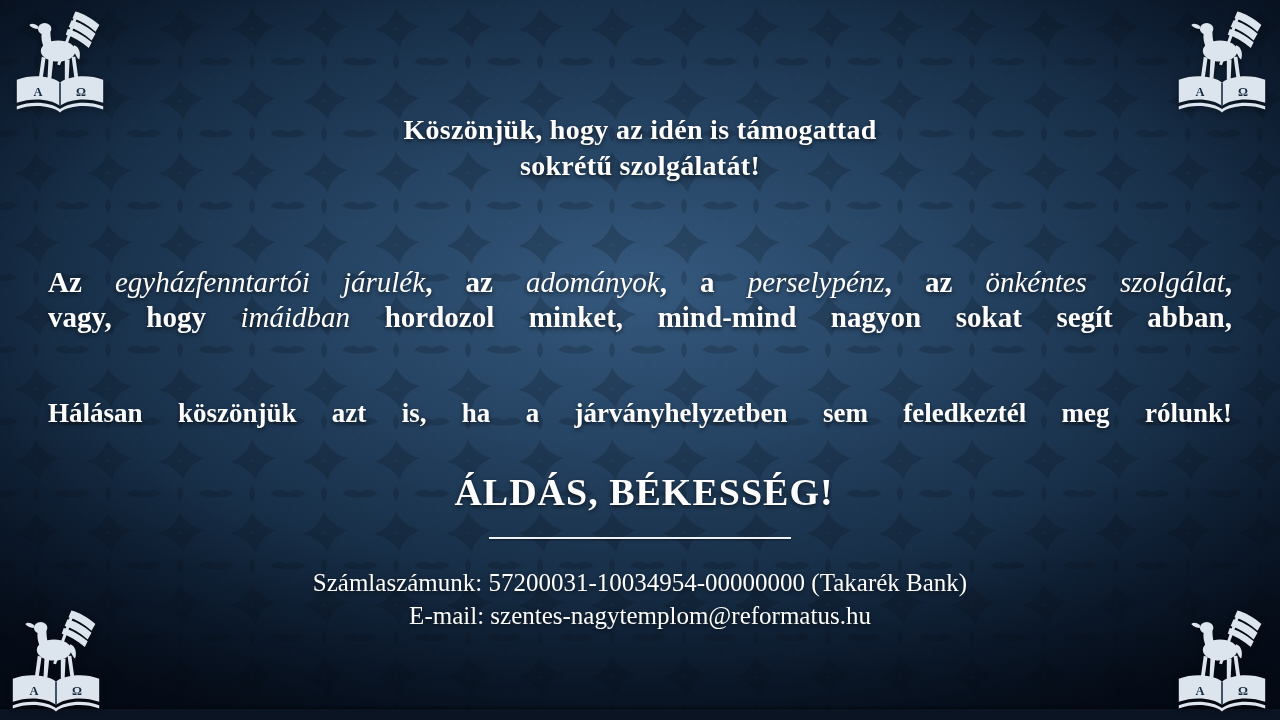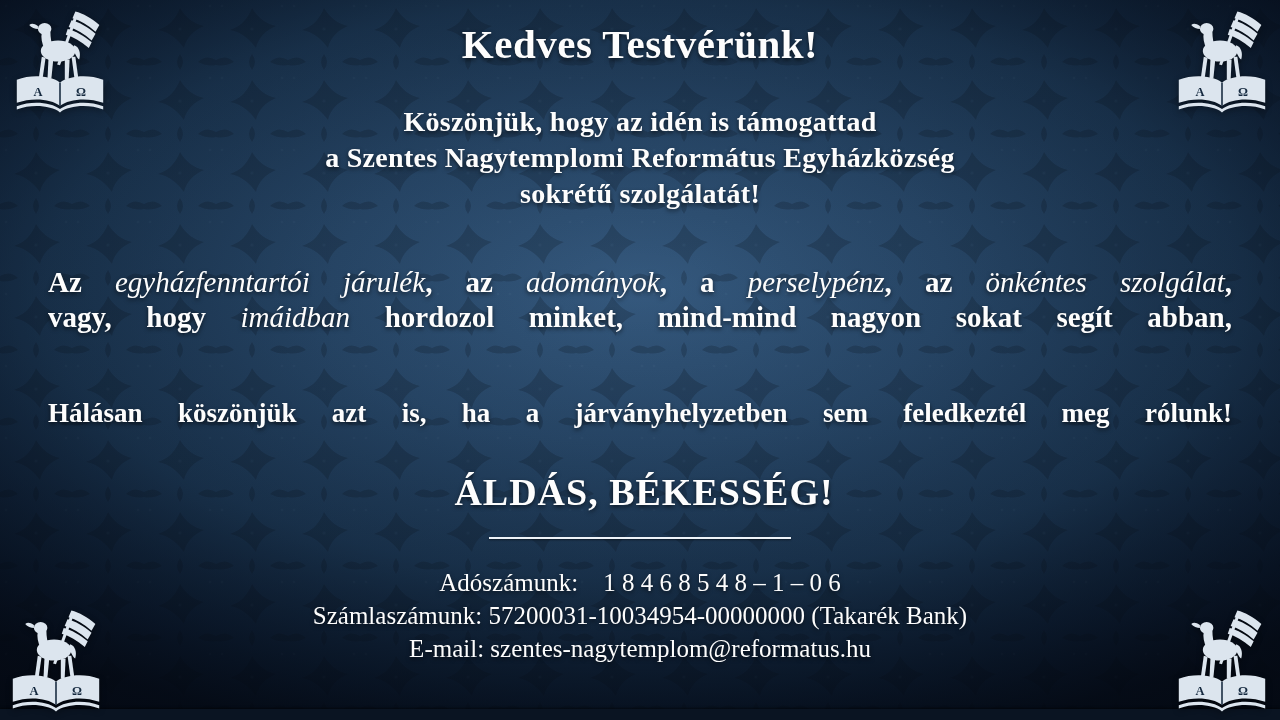--- a/index.html
+++ b/index.html
@@ -32,21 +32,21 @@
     background: var(--bottom_bar, #0a1422);
     box-shadow: 0 -1px 2px rgba(0,0,0,0.5);
     z-index: 3;
   }
   .content { position: absolute; inset: 0; z-index: 4; }
   .txt { text-shadow: 0 2px 4px rgba(0,0,0,0.6); }
 
   .title-wrap { position: absolute; top: 20px; left: 0; right: 0; text-align: center; }
   .title { font-size: 41px; font-weight: 700; letter-spacing: 0.5px; }
 
-  .intro-wrap { position: absolute; top: 104px; left: 0; right: 0; text-align: center;
+  .intro-wrap { position: absolute; top: 112px; left: 0; right: 0; text-align: center;
     font-size: 28px; font-weight: 700; line-height: 36px; letter-spacing: 0.3px; }
 
   .body-wrap { position: absolute; top: 265px; left: 48px; right: 48px;
     font-size: 29px; font-weight: 700; line-height: 35px; }
   .body-line { text-align: justify; text-align-last: justify; }
   .body-line.last { text-align-last: left; }
   .seg { font-style: normal; }
   .seg.it { font-style: italic; font-weight: 400; }
 
   .gratitude { position: absolute; top: 398px; left: 48px; right: 48px;
@@ -98,27 +98,23 @@
       </pattern>
     </defs>
     <rect width="1280" height="720" fill="url(#dmk)"></rect>
   </svg>
 
   <div class="vignette-layer"></div>
   <div class="bottom-bar"></div>
 
   <div class="content">
 
-    <div class="title-wrap">
-      <div class="title txt">Kedves Testvérünk!</div>
-    </div>
 
     <div class="intro-wrap txt">
       <div>Köszönjük, hogy az idén is támogattad</div>
-      <div>a Szentes Nagytemplomi Református Egyházközség</div>
       <div>sokrétű szolgálatát!</div>
     </div>
 
     <div class="body-wrap txt">
       <div class="body-line">
         <span class="seg">Az </span><span class="seg it">egyházfenntartói járulék</span><span class="seg">, az </span><span class="seg it">adományok</span><span class="seg">, a </span><span class="seg it">perselypénz</span><span class="seg">, az </span><span class="seg it">önkéntes szolgálat</span><span class="seg">,</span>
       </div>
       <div class="body-line">
         <span class="seg">vagy, hogy </span><span class="seg it">imáidban</span><span class="seg"> hordozol minket, mind-mind nagyon sokat segít abban,</span>
       </div>
@@ -126,21 +122,20 @@
 
     <div class="gratitude txt">Hálásan köszönjük azt is, ha a járványhelyzetben sem feledkeztél meg rólunk!</div>
 
     <div class="blessing-wrap">
       <div class="blessing txt">ÁLDÁS, BÉKESSÉG!</div>
     </div>
 
     <div class="divider"></div>
 
     <div class="contact-wrap txt">
-      <div class="contact-line">Adószámunk:    1 8 4 6 8 5 4 8 – 1 – 0 6</div>
       <div class="contact-line">Számlaszámunk: 57200031-10034954-00000000 (Takarék Bank)</div>
       <div class="contact-line">E-mail: szentes-nagytemplom@reformatus.hu</div>
     </div>
   </div>
 
   <div class="corner-logo logo-tl">
     <svg viewBox="0 0 100 115" xmlns="http://www.w3.org/2000/svg">
       <g>
         <path class="logo-shape" d="M47 60 L66 7 L69 8 L50 61 Z"></path>
         <path class="logo-shape" d="M66 5 C 74 7, 83 12, 91 19 L 87 26 C 79 19, 71 14, 63 12 Z"></path>

